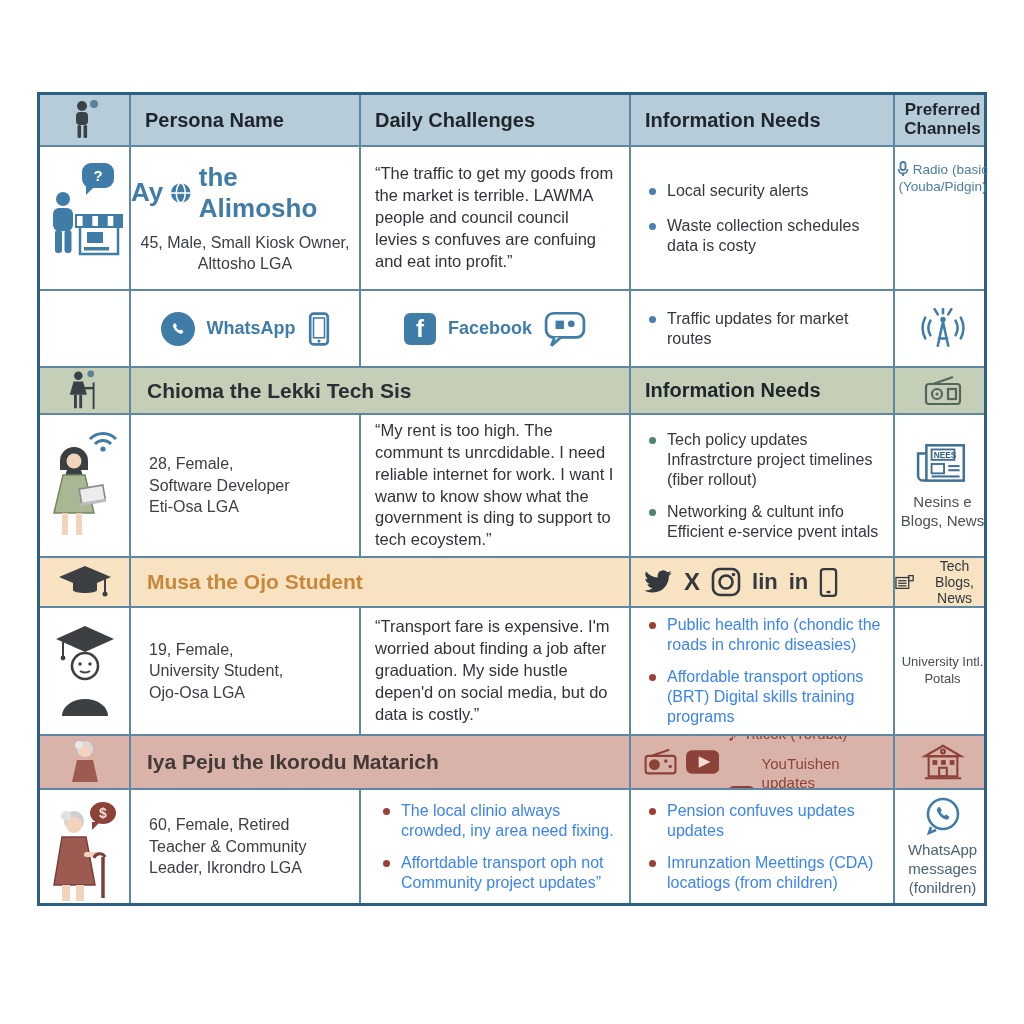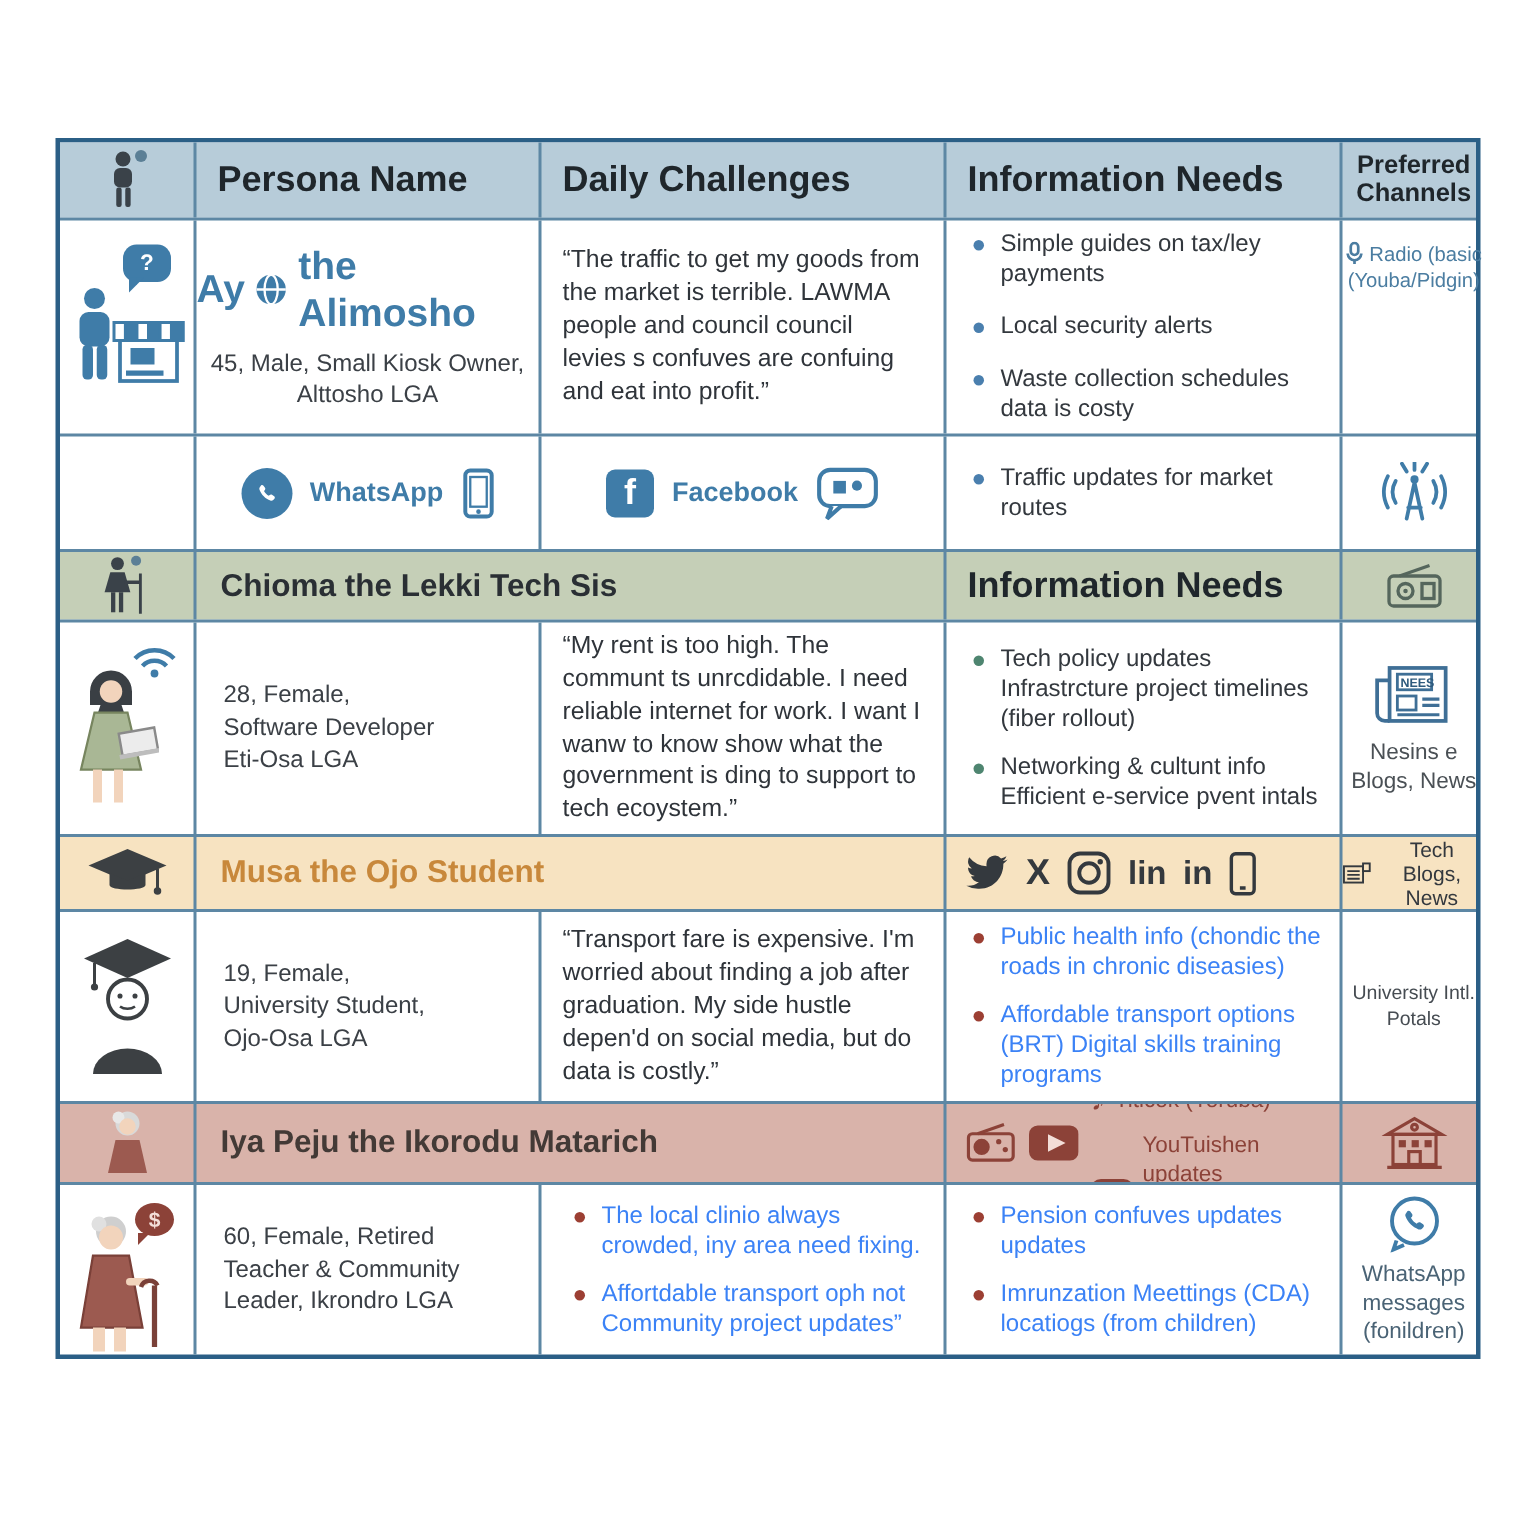--- a/index.html
+++ b/index.html
@@ -19,21 +19,21 @@
   .row{display:grid;grid-template-columns:89px 230px 270px 264px 97px;}
   .row + .row{border-top:2px solid var(--bd);}
   .c{border-left:2px solid var(--bd);position:relative;overflow:hidden;display:flex;flex-direction:column;justify-content:center;align-items:stretch;}
   .c:first-child{border-left:none;}
   .h-hdr{height:50px}.h-ayo{height:144px}.h-soc{height:77px}.h-chdr{height:47px}.h-chi{height:143px}
   .h-mhdr{height:50px}.h-musa{height:128px}.h-ihdr{height:54px}.h-iya{height:115px}
   .bg-blue{background:#b7ccd9;}
   .bg-green{background:#c5cfb7;}
   .bg-tan{background:#f7e3c1;}
   .bg-rose{background:#d9b3aa;}
-  .hd{font-size:24px;font-weight:bold;color:#1f262b;padding:0 14px;}
+  .hd{font-size:20px;font-weight:bold;color:#1f262b;padding:0 14px;}
   .hd-sm{font-size:17px;font-weight:bold;color:#1f262b;text-align:center;line-height:1.1;padding:0 2px;}
   .cicon{align-items:center;justify-content:center;}
   .pname{font-size:26px;font-weight:bold;color:var(--blue);display:flex;align-items:center;gap:7px;justify-content:center;}
   .pdemo{font-size:16px;color:var(--body);text-align:center;margin-top:9px;line-height:1.3;padding:0 8px;}
   .pdemo-l{font-size:16px;color:var(--body);text-align:left;line-height:1.35;padding:0 0 0 18px;}
   .quote{font-size:16.5px;color:#2f343a;line-height:1.33;padding:12px 14px;}
   ul.blt{list-style:none;display:flex;flex-direction:column;gap:15px;padding:8px 6px 8px 12px;}
   ul.blt.tight{gap:12px;}
   .blt li{position:relative;padding-left:24px;font-size:16px;color:#33383e;line-height:1.25;}
   .blt li::before{content:"";position:absolute;left:6px;top:7px;width:7px;height:7px;border-radius:50%;}
@@ -132,21 +132,20 @@
             </svg>
             <span>the Alimosho</span>
         </div>
         <div class="pdemo">45, Male, Small Kiosk Owner, Alttosho LGA</div>
       </div>
       <div class="c">
           <div class="quote">“The traffic to get my goods from the market is terrible. LAWMA people and council council levies s confuves are confuing and eat into profit.”</div>
         </div>
       <div class="c">
         <ul class="blt dot-blue">
-          <li><span>Simple guides on tax/ley payments</span></li>
           <li><span>Local security alerts</span></li>
           <li><span>Waste collection schedules data is costy</span></li>
         </ul>
       </div>
       <div class="c" style="justify-content:flex-start;padding-top:8px;">
         <div class="chan-blue">
           <svg width="12" height="16" viewBox="0 0 12 16" stroke="#4b7da1" fill="none" stroke-width="1.8" style="vertical-align:-3px;">
               <rect x="3.5" y="1" width="5" height="8" rx="2.5"></rect>
               <path d="M1.5 8a4.5 4.5 0 0 0 9 0"></path>
               <line x1="6" y1="13" x2="6" y2="15"></line>

